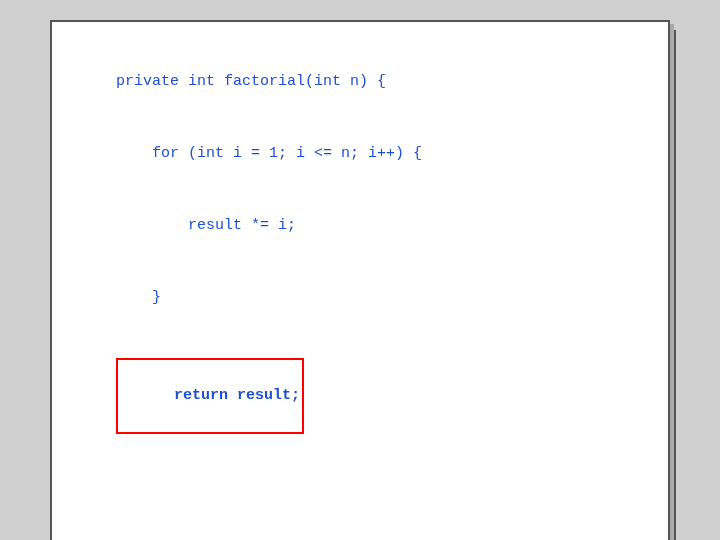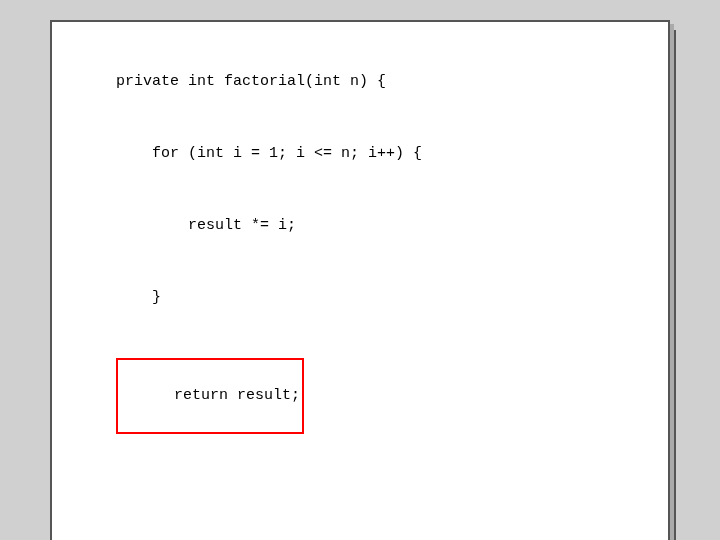--- a/index.html
+++ b/index.html
@@ -33,29 +33,30 @@
       width: 100%;
       height: 100%;
       background: #bbb;
       border: 2px solid #555;
       z-index: -1;
     }
 
     .code-line {
       font-size: 15px;
       line-height: 1.6;
-      color: #000000;
+      color: #1d4ed8;
       white-space: pre;
     }
 
     .highlight-red {
       display: inline-block;
       border: 2px solid red;
       padding: 0 2px;
       background: white;
+      font-weight: bold;
     }
   </style>
 </head>
 <body>
 
 <div class="code-panel">
   <div class="shadow-box"></div>
 
   <div class="code-line">
     <span>private int factorial(int n) {</span>

